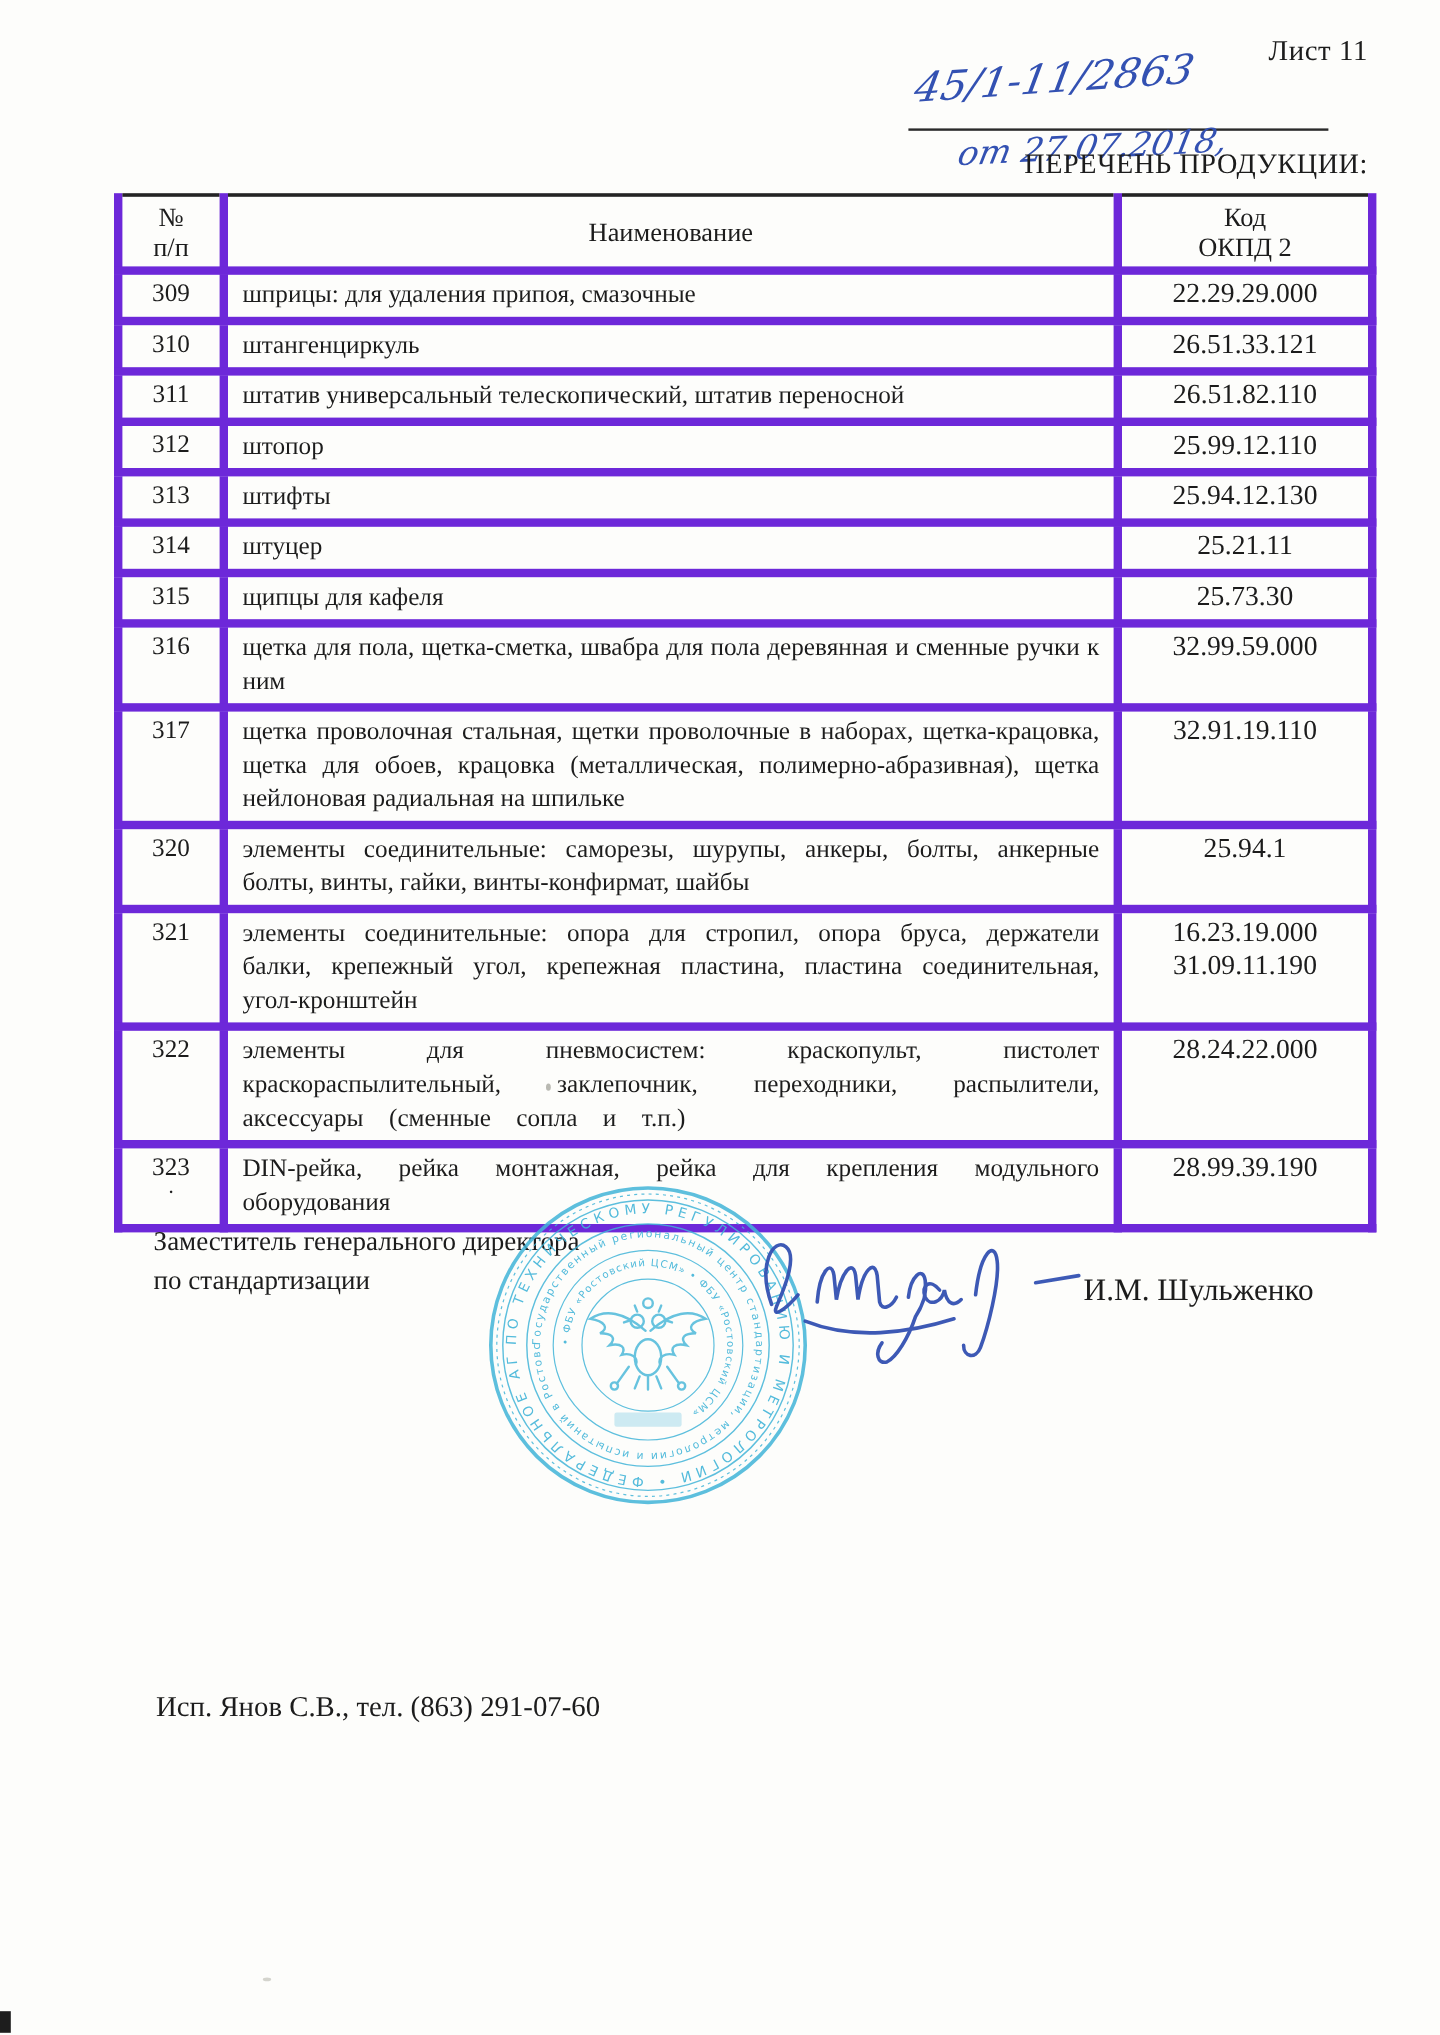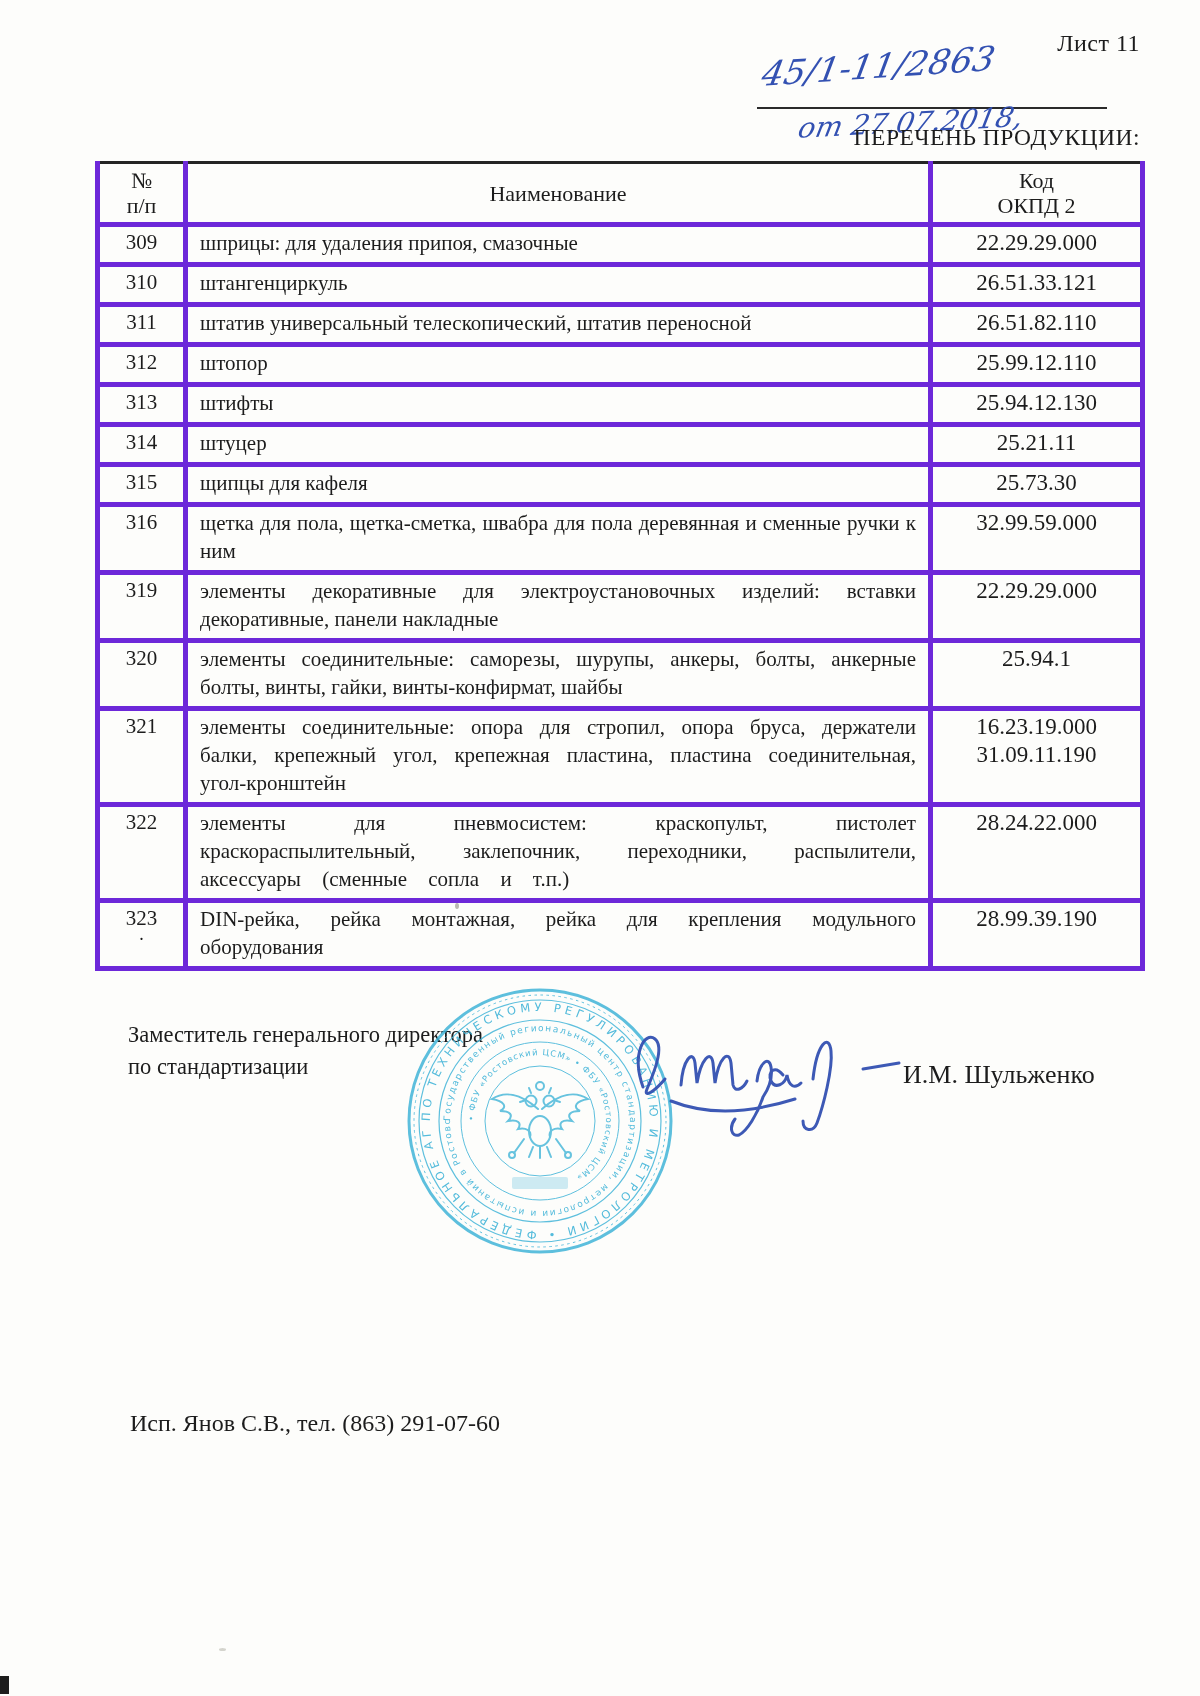--- a/index.html
+++ b/index.html
@@ -14,21 +14,21 @@
   .appendix-line{top:74px;left:136px;font-size:22.5px;white-space:nowrap;}
   .hw{color:#3351b2;font-style:italic;font-family:"DejaVu Serif",serif;}
   .hw-number{top:46px;left:764px;font-size:34px;transform:skewX(-14deg) rotate(-4deg);white-space:nowrap;}
   .hw-underline{top:107px;left:757px;width:350px;height:2px;background:#2a2a2a;}
   .hw-date{top:106px;left:800px;font-size:28px;transform:skewX(-14deg) rotate(-3deg);white-space:nowrap;}
   .doc-title{top:124px;left:95px;width:1045px;text-align:right;font-size:23.5px;letter-spacing:.5px;}
   
   .tbl-wrap{top:161px;left:95px;}
   table.list{border-collapse:collapse;width:1045px;table-layout:fixed;}
   table.list col.c1{width:88px;} table.list col.c2{width:745px;} table.list col.c3{width:212px;}
-  table.list th,table.list td{border:5px solid #6d28d9;font-weight:normal;}
+  table.list th,table.list td{border:7px solid #6d28d9;font-weight:normal;}
   table.list tr.hdr th{border-top:3px solid #242424;font-size:22px;line-height:25px;vertical-align:middle;padding:4px 2px;text-align:center;}
   td.c-num{vertical-align:top;text-align:center;font-size:21px;line-height:27px;padding:2px 2px 4px;}
   td.c-name{vertical-align:top;text-align:justify;font-size:21px;line-height:28px;padding:2px 12px 5px 12px;}
   td.c-code{vertical-align:top;text-align:center;font-size:23px;line-height:28px;padding:2px 4px 4px;white-space:pre-line;}
   td.sp6{word-spacing:6px;} td.sp8{word-spacing:8px;border-radius:27px;} td.sp16{word-spacing:16px;}
   .num-note{display:block;font-size:18px;line-height:14px;}
   
   .sig-line1{top:1022px;left:128px;font-size:22.5px;}
   .sig-line2{top:1054px;left:128px;font-size:22.5px;}
   .signer-name{top:1060px;left:903px;font-size:26px;}
@@ -101,23 +101,23 @@
         <td class="c-num">315</td>
         <td class="c-name">щипцы для кафеля</td>
         <td class="c-code">25.73.30</td>
       </tr>
       <tr>
         <td class="c-num">316</td>
         <td class="c-name">щетка для пола, щетка-сметка, швабра для пола деревянная и сменные ручки к ним</td>
         <td class="c-code">32.99.59.000</td>
       </tr>
       <tr>
-        <td class="c-num">319</td>
-        <td class="c-name">элементы декоративные для электроустановочных изделий: вставки декоративные, панели накладные</td>
-        <td class="c-code">22.29.29.000</td>
+        <td class="c-num">317</td>
+        <td class="c-name">щетка проволочная стальная, щетки проволочные в наборах, щетка-крацовка, щетка для обоев, крацовка (металлическая, полимерно-абразивная), щетка нейлоновая радиальная на шпильке</td>
+        <td class="c-code">32.91.19.110</td>
       </tr>
       <tr>
         <td class="c-num">320</td>
         <td class="c-name">элементы соединительные: саморезы, шурупы, анкеры, болты, анкерные болты, винты, гайки, винты-конфирмат, шайбы</td>
         <td class="c-code">25.94.1</td>
       </tr>
       <tr>
         <td class="c-num">321</td>
         <td class="c-name sp6">элементы соединительные: опора для стропил, опора бруса, держатели балки, крепежный угол, крепежная пластина, пластина соединительная, угол-кронштейн</td>
         <td class="c-code">16.23.19.000

